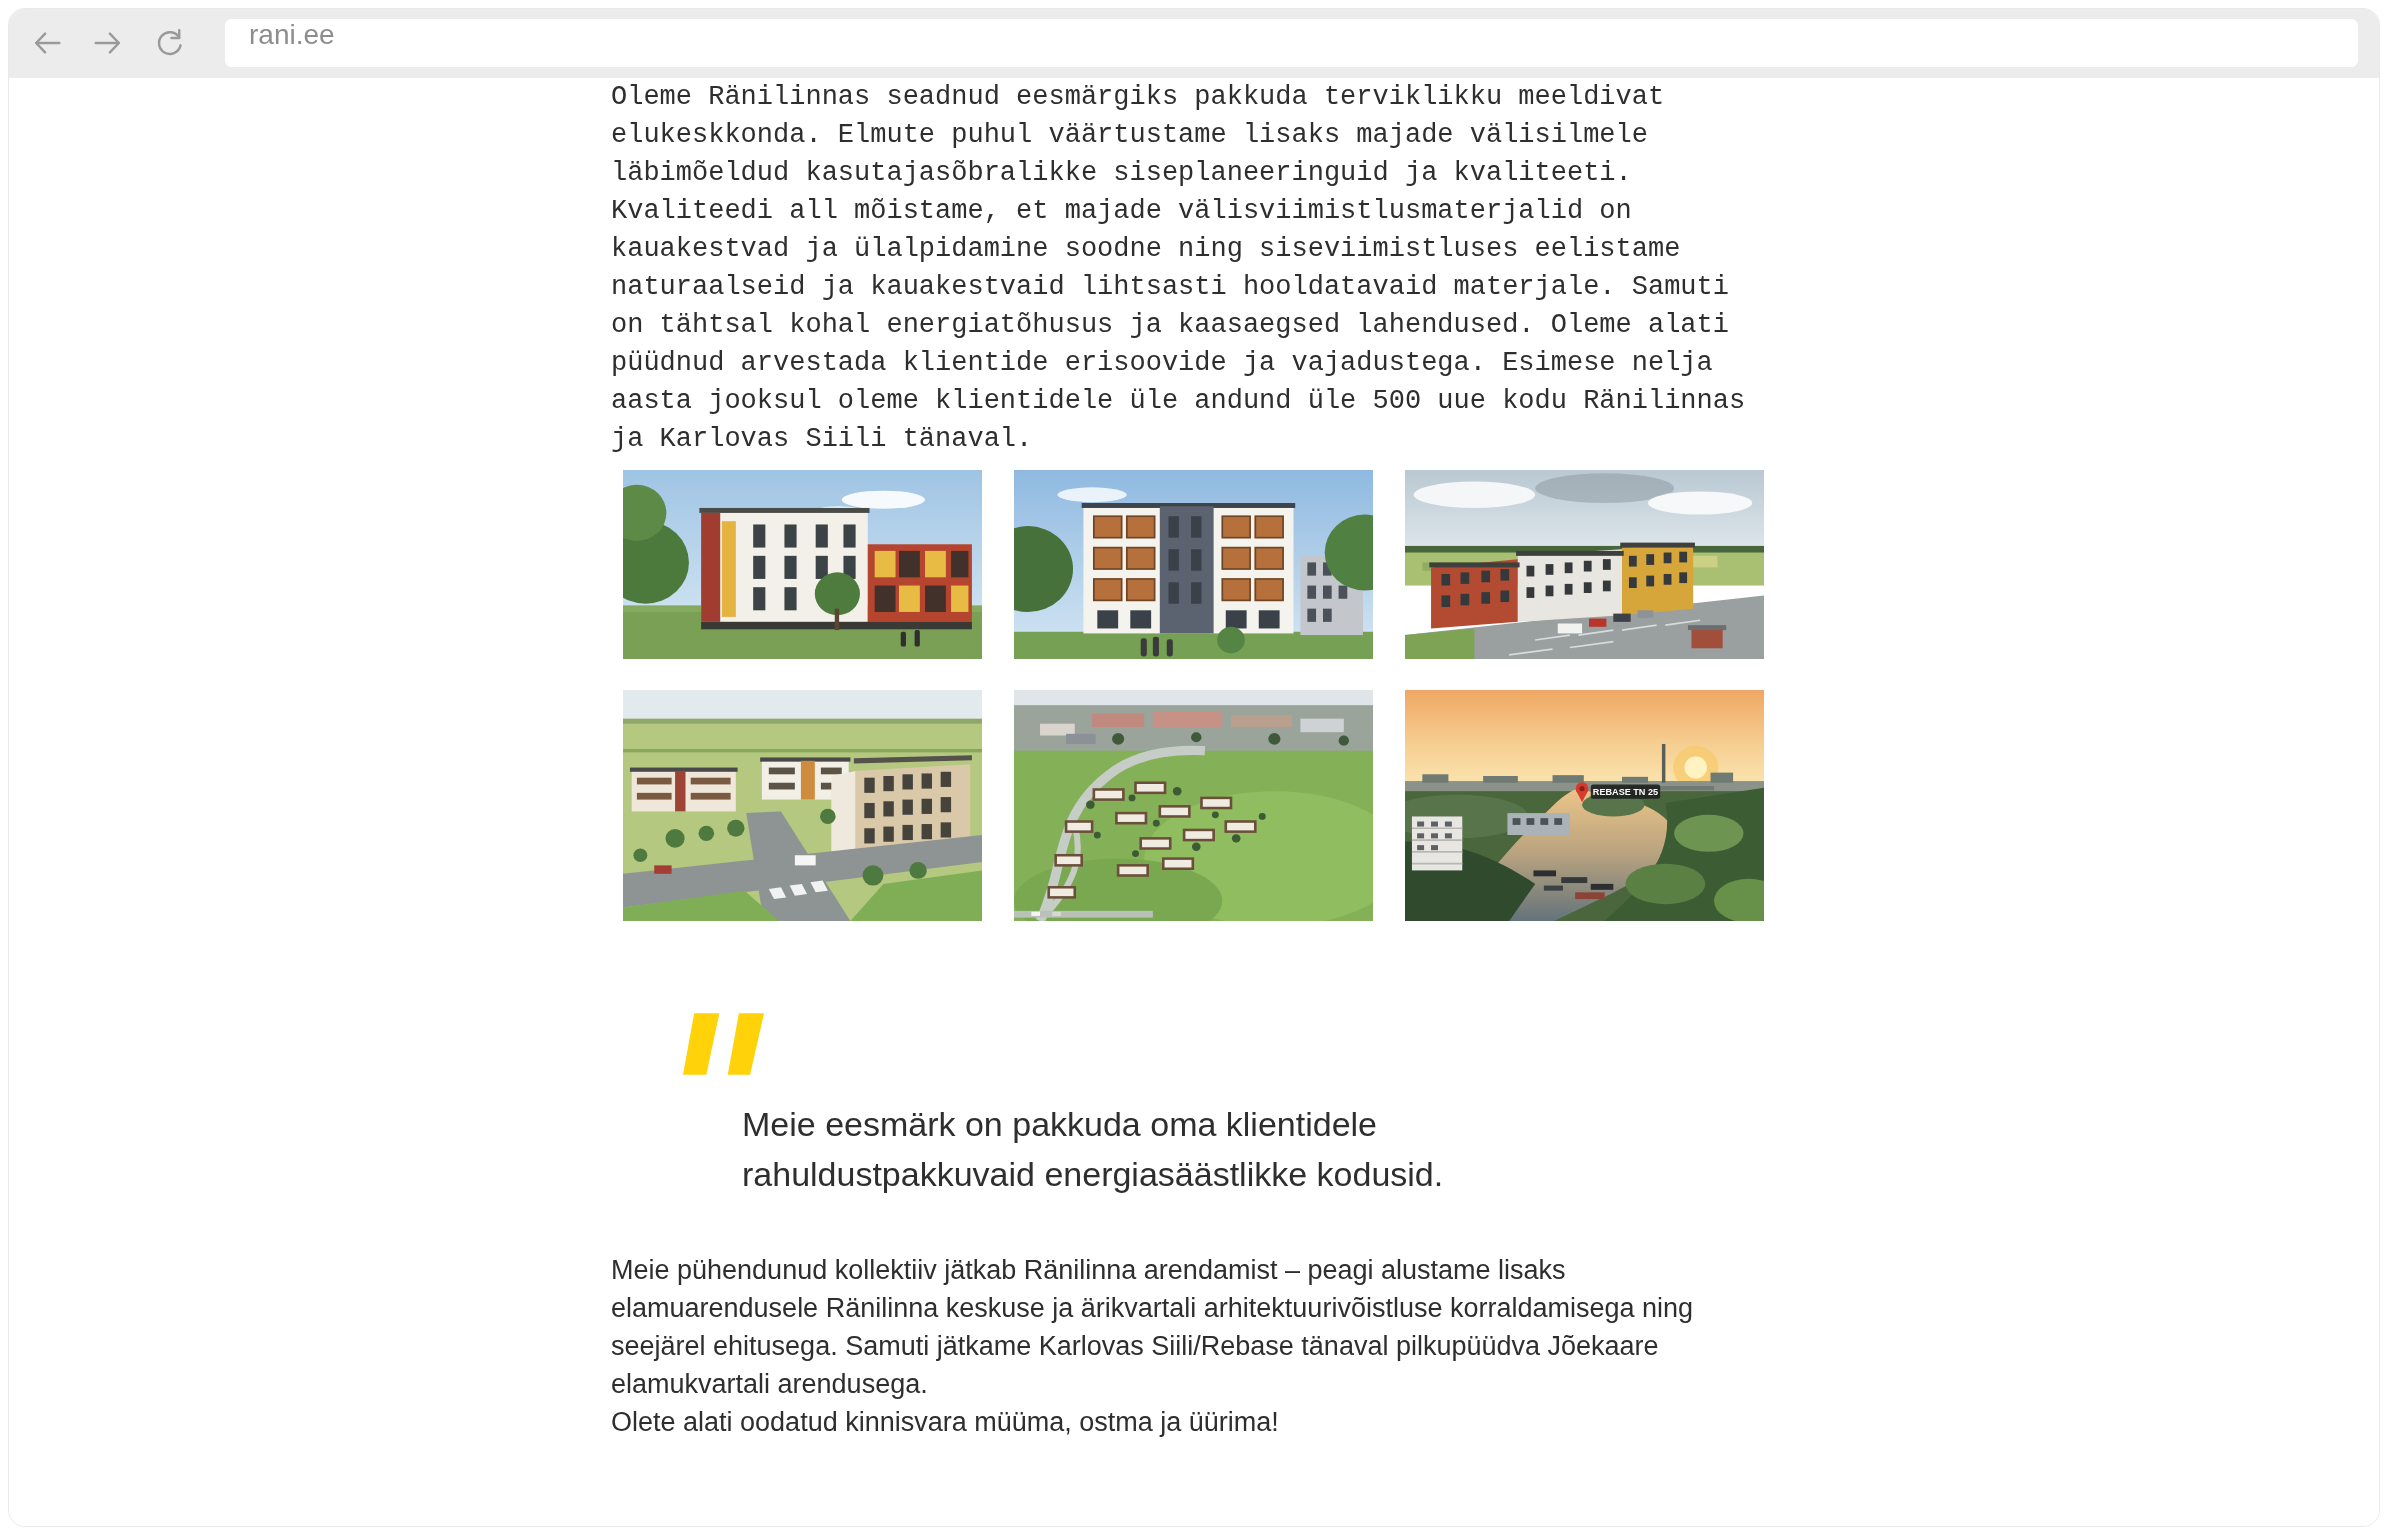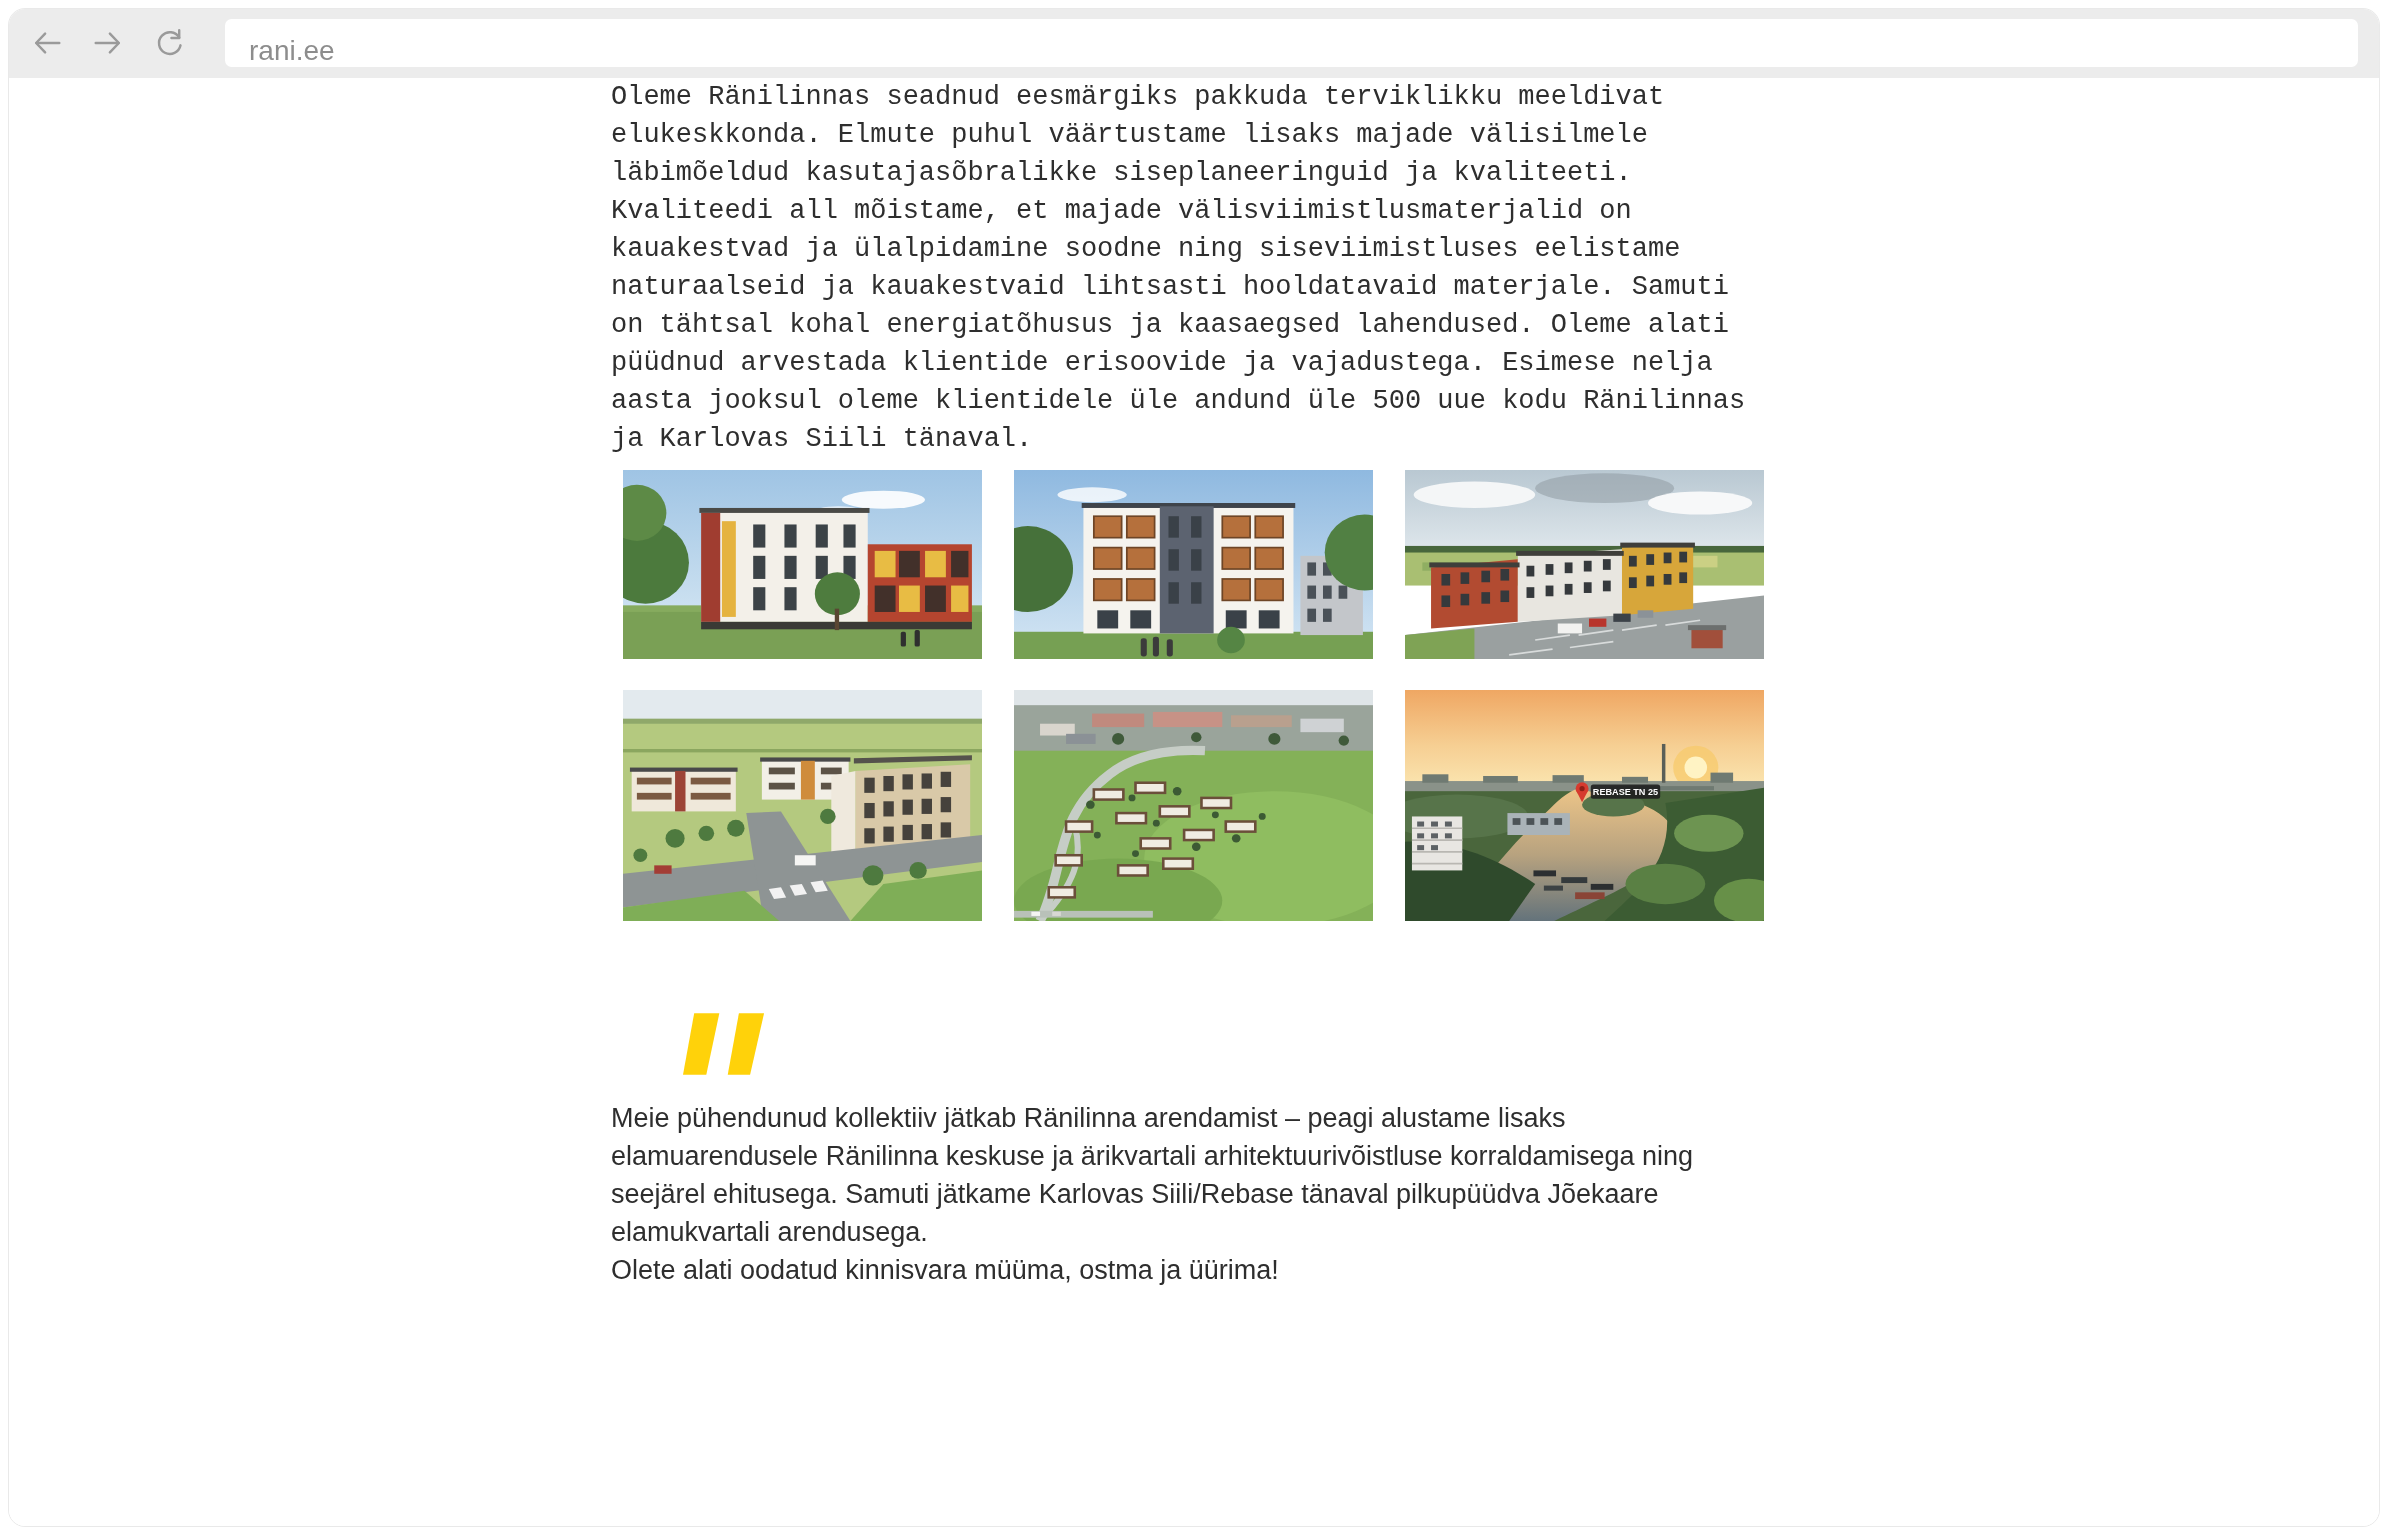--- a/index.html
+++ b/index.html
@@ -2,21 +2,21 @@
 <html style="font-size:15px"><head>
 <meta charset="utf-8">
 <style>
   html,body{margin:0;padding:0;background:#fff;}
   body{width:2387px;height:1534px;position:relative;font-family:"Liberation Sans",sans-serif;overflow:hidden;}
   .window{position:absolute;inset:7.5px;border:1.9px solid #e9e9e9;border-radius:17px;overflow:hidden;background:#fff;}
   
   .toolbar{height:69px;background:#ececec;display:flex;align-items:center;padding:0 20.5px;}
   .nav-btn{width:35px;height:35px;margin-right:26px;flex:0 0 auto;display:flex;align-items:center;justify-content:center;cursor:pointer;}
   .nav-btn svg{width:34px;height:34px;stroke:#9a9a9a;stroke-width:2.6;fill:none;stroke-linecap:round;stroke-linejoin:round;}
-  .addressbar{flex:1;height:48px;background:#ffffff;border-radius:6.5px;display:flex;align-items:flex-end;padding:0 24px;margin-left:13px;font-size:28px;color:#8d8d8d;}
+  .addressbar{flex:1;height:48px;background:#ffffff;border-radius:6.5px;display:flex;align-items:flex-start;padding:0 24px;margin-left:13px;font-size:28px;color:#8d8d8d;}
   
   .page{background:#fff;height:1451px;overflow:hidden;}
   .container{width:1165px;margin:0 auto;}
   p.body-text{font-size:27px;line-height:38px;color:#2e2e2e;margin:0;}
   .intro{margin-bottom:51px;font-family:Liberation Mono, monospace;}
   
   .gallery{display:grid;grid-template-columns:repeat(3,1fr);grid-template-rows:213px 255px;gap:7.5px;margin-bottom:80px;}
   .gallery figure{margin:0;padding:12px;overflow:hidden;cursor:pointer;}
   .gallery svg{display:block;width:100%;height:100%;}
   
@@ -453,20 +453,21 @@
           </svg>
         </figure>
 
       </div>
 
       <div class="quote-section">
         <svg class="quote-mark" viewBox="0 0 88 66">
           <polygon points="12,0 39,0 25,66 0,66" fill="#FFD20A"></polygon>
           <polygon points="60,0 87,0 72,66 48,66" fill="#FFD20A"></polygon>
         </svg>
+        <p class="quote-text">Meie eesmärk on pakkuda oma klientidele rahuldustpakkuvaid energiasäästlikke kodusid.</p>
       </div>
 
       <p class="body-text outro">Meie pühendunud kollektiiv jätkab Ränilinna arendamist – peagi alustame lisaks elamuarendusele Ränilinna keskuse ja ärikvartali arhitektuurivõistluse korraldamisega ning seejärel ehitusega. Samuti jätkame Karlovas Siili/Rebase tänaval pilkupüüdva Jõekaare elamukvartali arendusega.</p>
       <p class="body-text">Olete alati oodatud kinnisvara müüma, ostma ja üürima!</p>
 
     </div>
   </div>
 </div>
 
 

